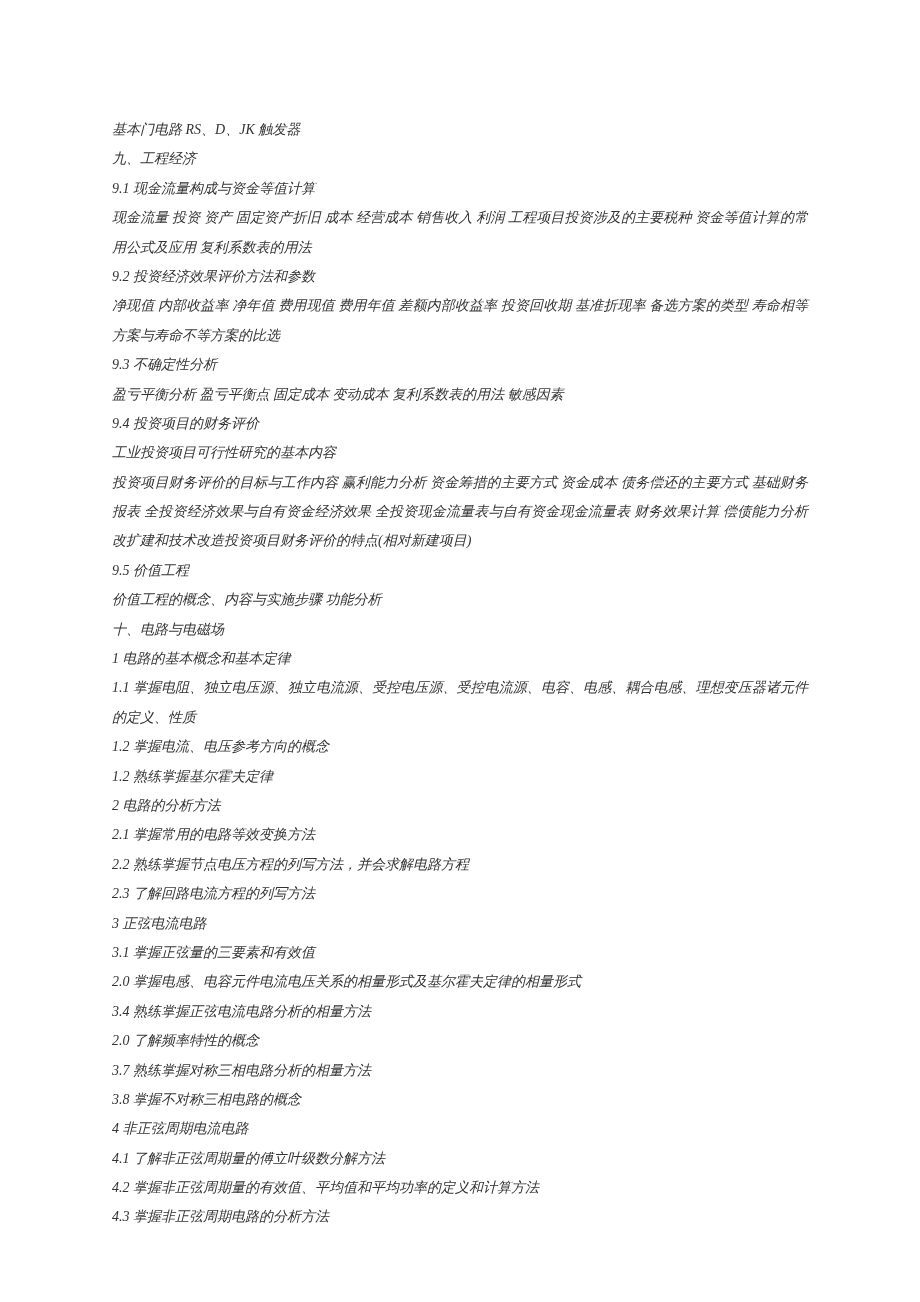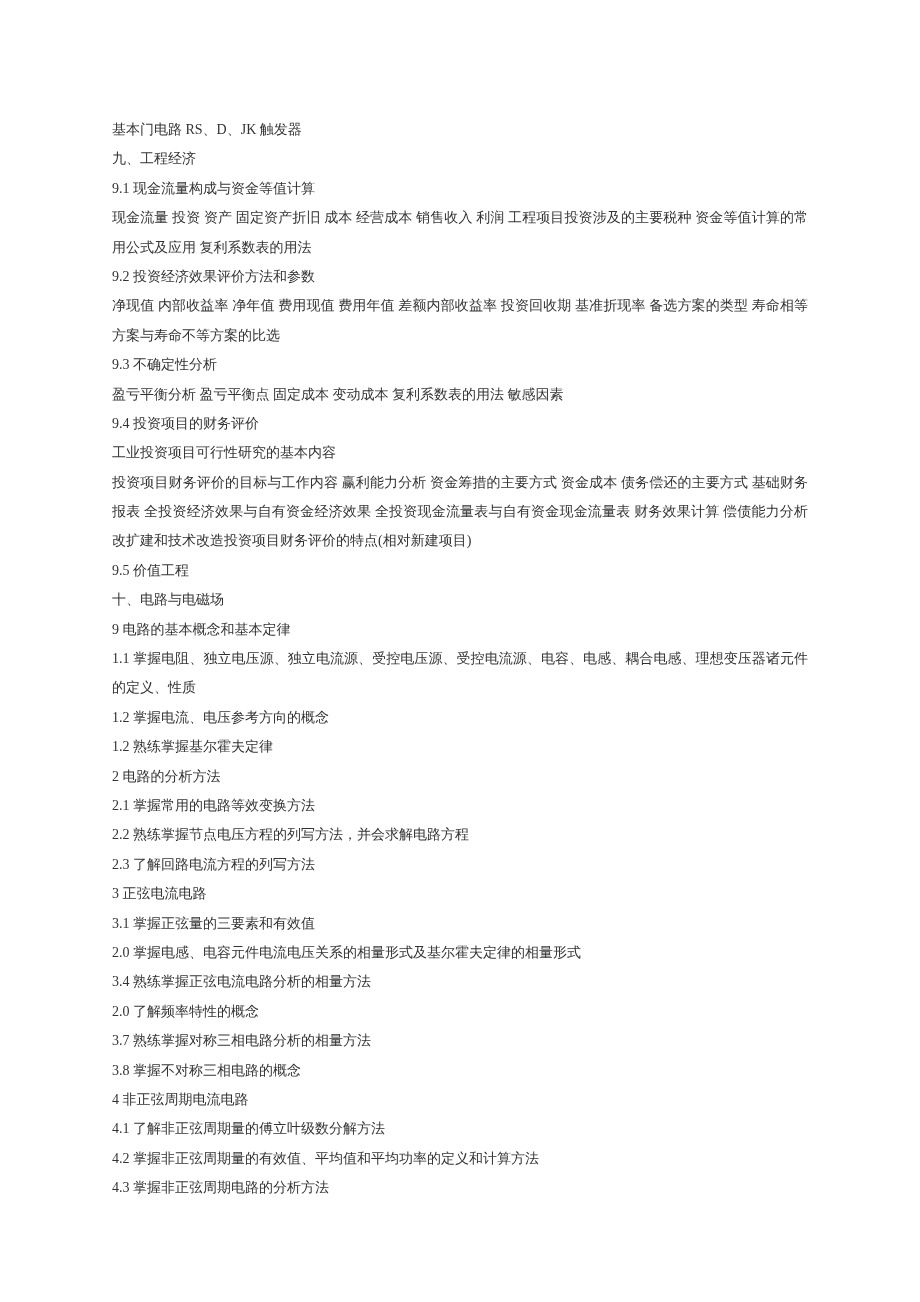--- a/index.html
+++ b/index.html
@@ -9,40 +9,42 @@
     background: #fff;
     font-family: "SimSun", "宋体", serif;
     font-size: 14px;
     color: #333;
     line-height: 2.1;
     padding: 115px 112px 60px 112px;
   }
   .line {
     text-align: justify;
     text-justify: inter-ideograph;
+    font-style: italic;
   }
 </style>
 </head>
 <body>
 
 <div id="content">
     <p class="line">基本门电路 RS、D、JK 触发器</p>
     <p class="line">九、工程经济</p>
     <p class="line">9.1 现金流量构成与资金等值计算</p>
     <p class="line">现金流量 投资 资产 固定资产折旧 成本 经营成本 销售收入 利润 工程项目投资涉及的主要税种 资金等值计算的常用公式及应用 复利系数表的用法</p>
     <p class="line">9.2 投资经济效果评价方法和参数</p>
     <p class="line">净现值 内部收益率 净年值 费用现值 费用年值 差额内部收益率 投资回收期 基准折现率 备选方案的类型 寿命相等方案与寿命不等方案的比选</p>
     <p class="line">9.3 不确定性分析</p>
     <p class="line">盈亏平衡分析 盈亏平衡点 固定成本 变动成本 复利系数表的用法 敏感因素</p>
     <p class="line">9.4 投资项目的财务评价</p>
     <p class="line">工业投资项目可行性研究的基本内容</p>
     <p class="line">投资项目财务评价的目标与工作内容 赢利能力分析 资金筹措的主要方式 资金成本 债务偿还的主要方式 基础财务报表 全投资经济效果与自有资金经济效果 全投资现金流量表与自有资金现金流量表 财务效果计算 偿债能力分析 改扩建和技术改造投资项目财务评价的特点(相对新建项目)</p>
     <p class="line">9.5 价值工程</p>
+    <p class="line">价值工程的概念、内容与实施步骤 功能分析</p>
     <p class="line">十、电路与电磁场</p>
-    <p class="line">9 电路的基本概念和基本定律</p>
+    <p class="line">1 电路的基本概念和基本定律</p>
     <p class="line">1.1 掌握电阻、独立电压源、独立电流源、受控电压源、受控电流源、电容、电感、耦合电感、理想变压器诸元件的定义、性质</p>
     <p class="line">1.2 掌握电流、电压参考方向的概念</p>
     <p class="line">1.2 熟练掌握基尔霍夫定律</p>
     <p class="line">2 电路的分析方法</p>
     <p class="line">2.1 掌握常用的电路等效变换方法</p>
     <p class="line">2.2 熟练掌握节点电压方程的列写方法，并会求解电路方程</p>
     <p class="line">2.3 了解回路电流方程的列写方法</p>
     <p class="line">3 正弦电流电路</p>
     <p class="line">3.1 掌握正弦量的三要素和有效值</p>
     <p class="line">2.0 掌握电感、电容元件电流电压关系的相量形式及基尔霍夫定律的相量形式</p>

